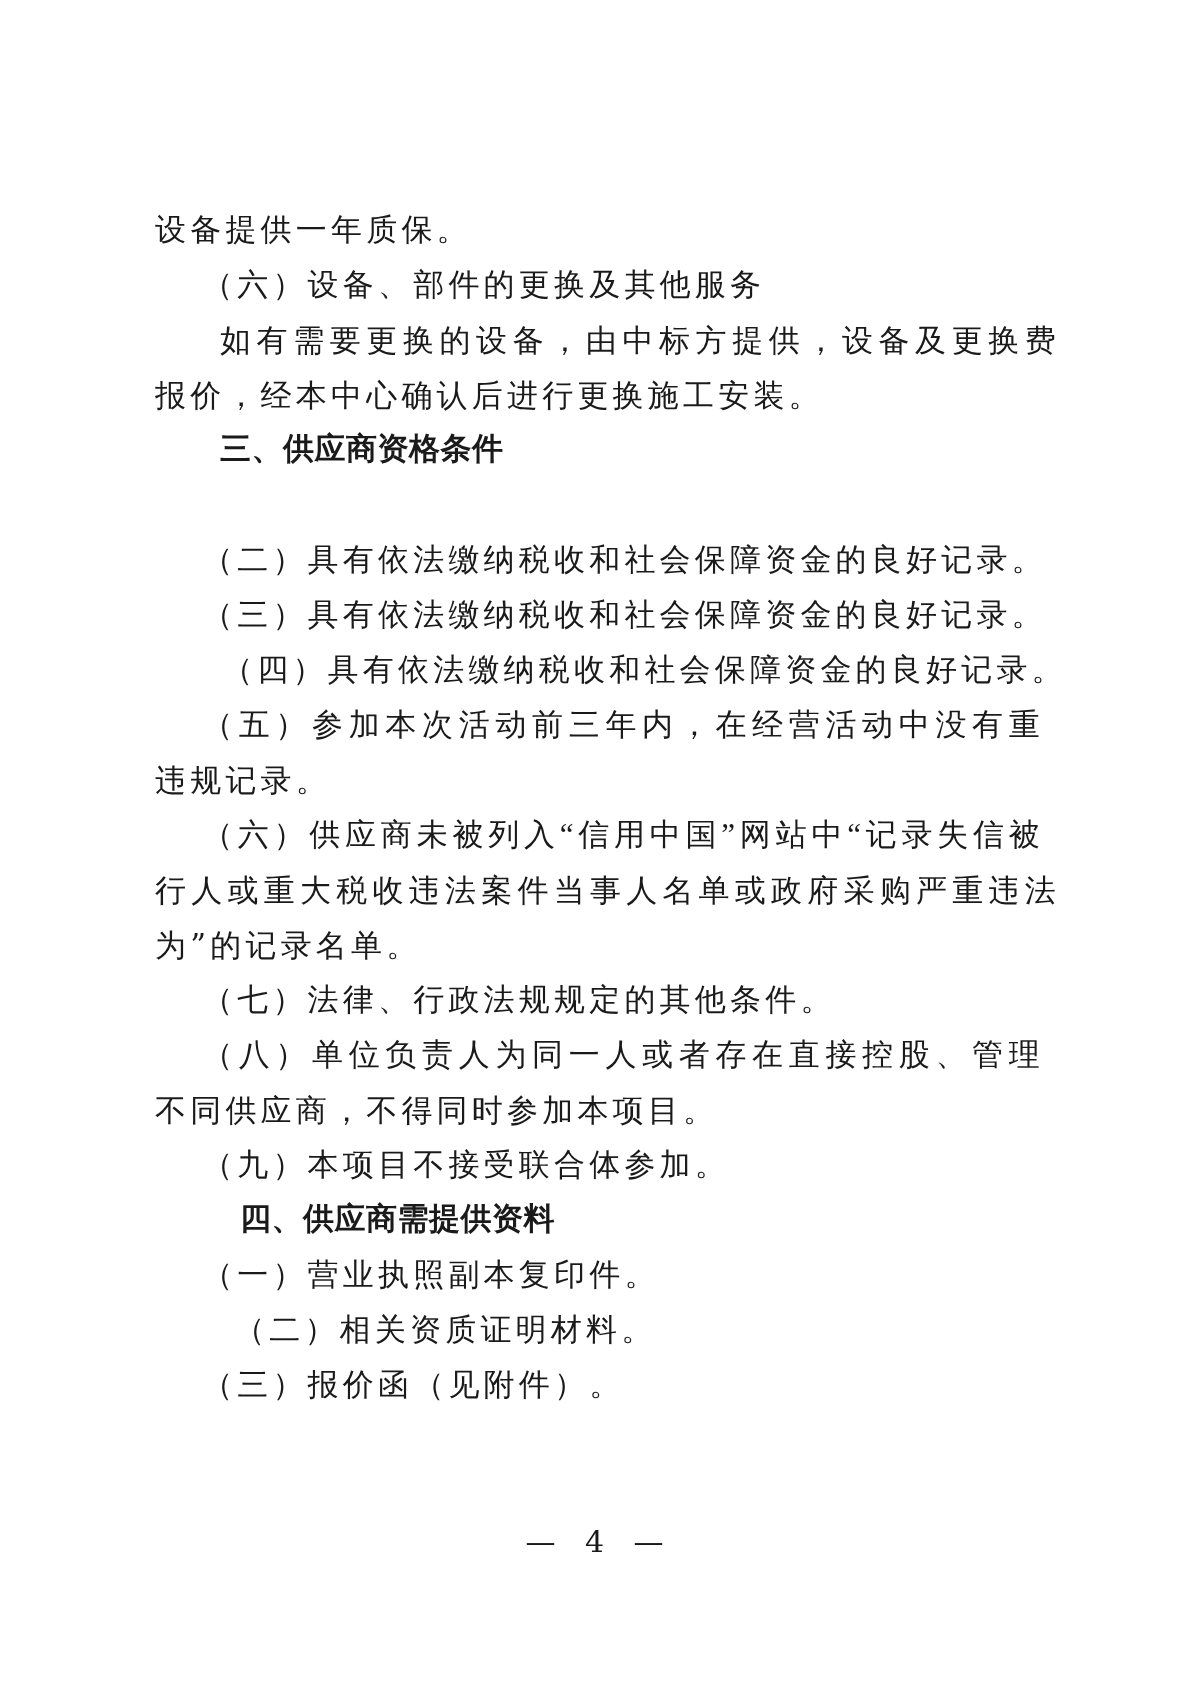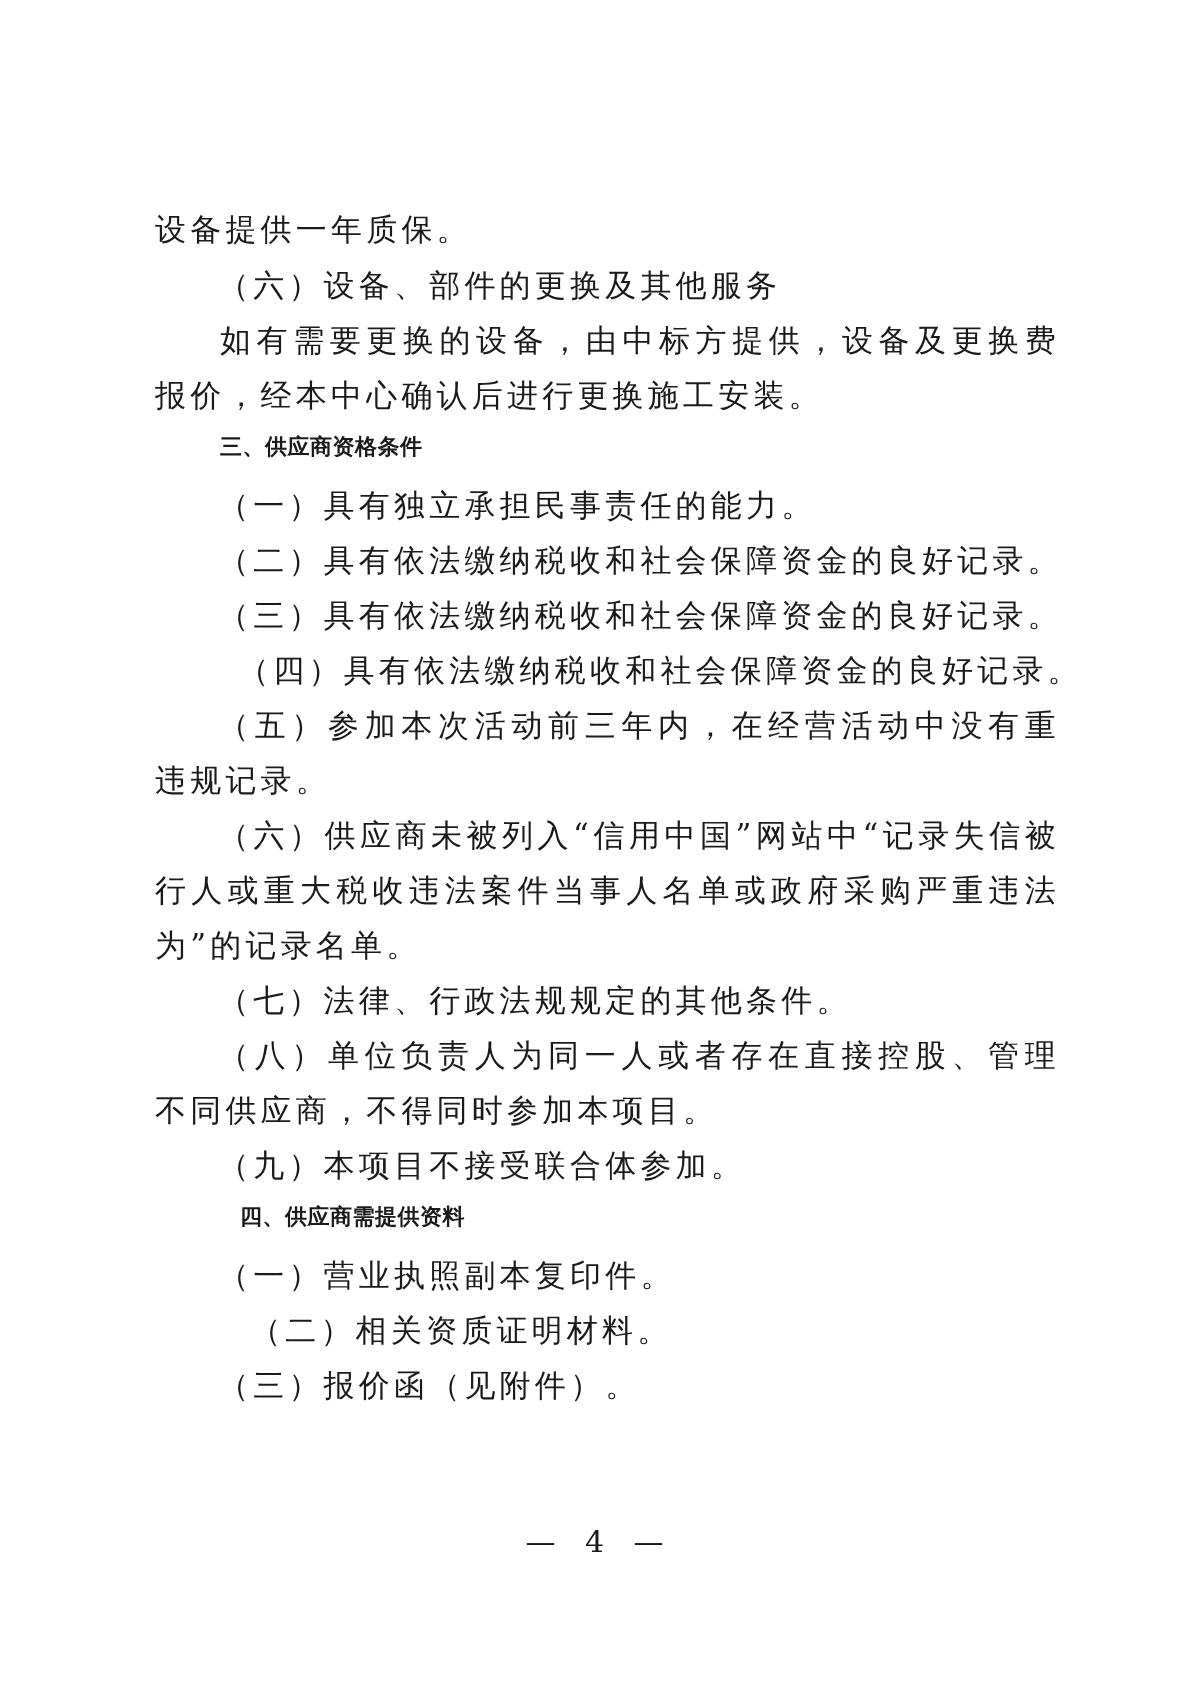--- a/index.html
+++ b/index.html
@@ -28,27 +28,27 @@
       left: 155px;
       width: 905px;
       font-size: 31px;
       line-height: 40px;
       height: 40px;
       white-space: nowrap;
       letter-spacing: 4.2px;
       font-weight: normal;
     }
     .line.indent { left: 220px; width: 840px; }
-    .line.item { left: 218px; width: 842px; }
+    .line.item { left: 202px; width: 842px; font-family: Liberation Serif, serif; }
     .line.heading {
       left: 220px;
-      font-family: Liberation Mono, monospace;
+      font-family: Liberation Serif, serif;
       font-weight: bold;
       letter-spacing: 0.5px;
-      font-size: 22px;
+      font-size: 31px;
     }
     .line.justify {
       text-align: justify;
       text-align-last: justify;
       white-space: normal;
       overflow: hidden;
     }
     .page-number {
       position: absolute;
       left: 0;
@@ -62,21 +62,20 @@
   </style>
 </head>
 <body>
 
 <div class="page">
   <div class="line" style="top:209px;">设备提供一年质保。</div>
   <div class="line item" style="top:265px;">（六）设备、部件的更换及其他服务</div>
   <div class="line indent justify" style="top:320px;">如有需要更换的设备，由中标方提供，设备及更换费用另行</div>
   <div class="line" style="top:375px;">报价，经本中心确认后进行更换施工安装。</div>
   <div class="line heading" style="top:429px;">三、供应商资格条件</div>
-  <div class="line item" style="top:485px;">（一）具有独立承担民事责任的能力。</div>
   <div class="line item" style="top:540px;">（二）具有依法缴纳税收和社会保障资金的良好记录。</div>
   <div class="line item" style="top:595px;">（三）具有依法缴纳税收和社会保障资金的良好记录。</div>
   <div class="line item" style="top:650px;margin-left:20px;">（四）具有依法缴纳税收和社会保障资金的良好记录。</div>
   <div class="line item justify" style="top:705px;">（五）参加本次活动前三年内，在经营活动中没有重大违法</div>
   <div class="line" style="top:760px;">违规记录。</div>
   <div class="line item justify" style="top:815px;">（六）供应商未被列入“信用中国”网站中“记录失信被执</div>
   <div class="line justify" style="top:870px;">行人或重大税收违法案件当事人名单或政府采购严重违法失信行</div>
   <div class="line" style="top:925px;">为”的记录名单。</div>
   <div class="line item" style="top:980px;">（七）法律、行政法规规定的其他条件。</div>
   <div class="line item justify" style="top:1035px;">（八）单位负责人为同一人或者存在直接控股、管理关系的</div>

